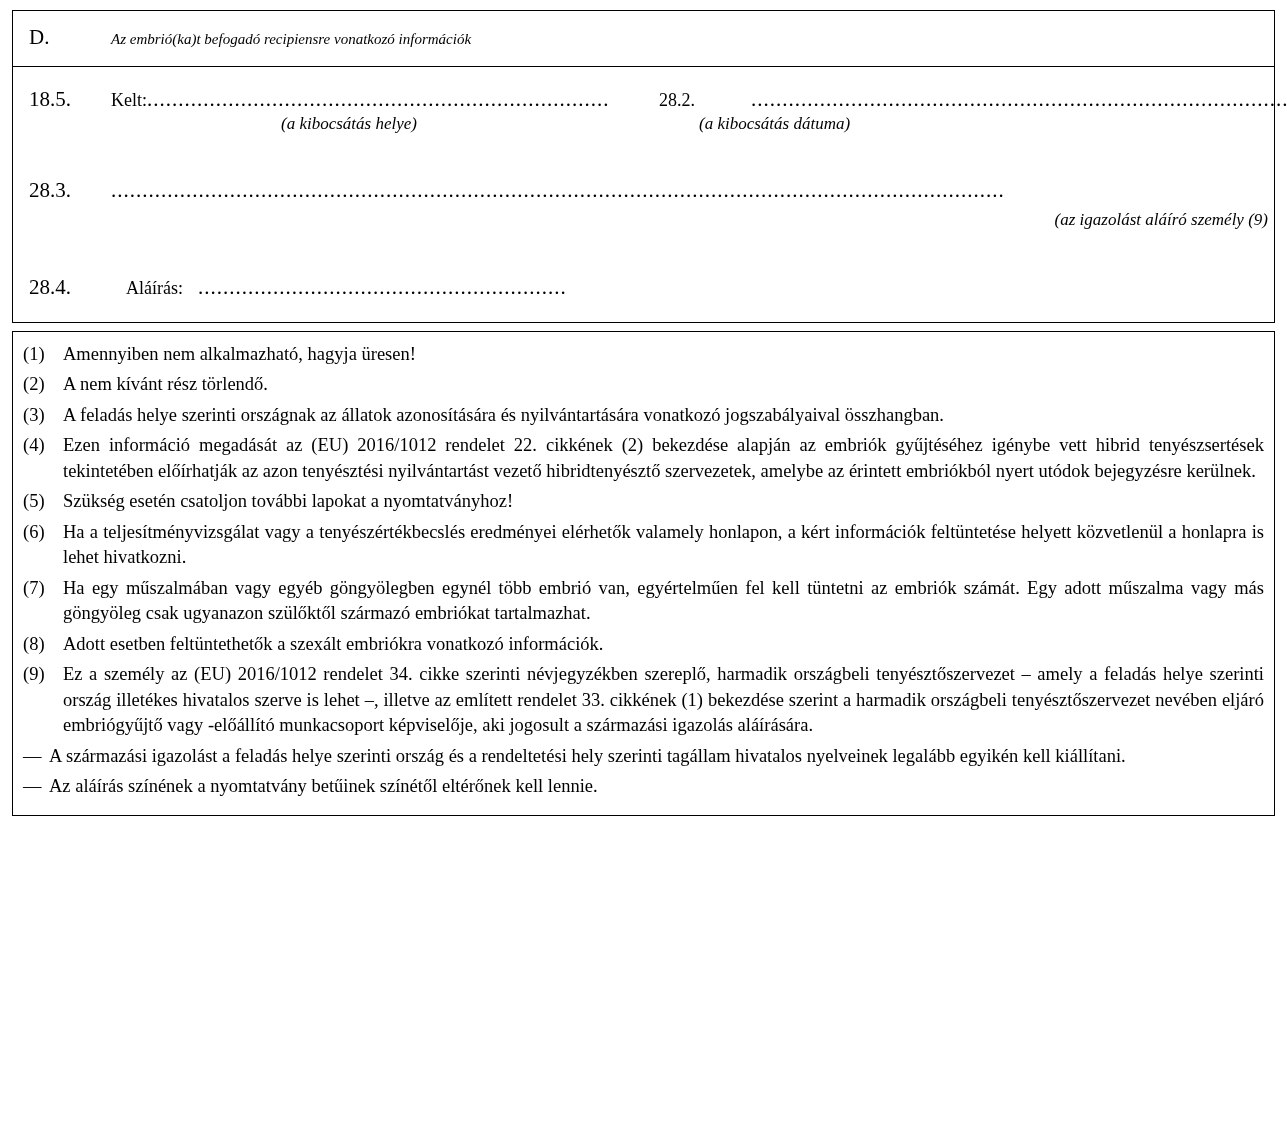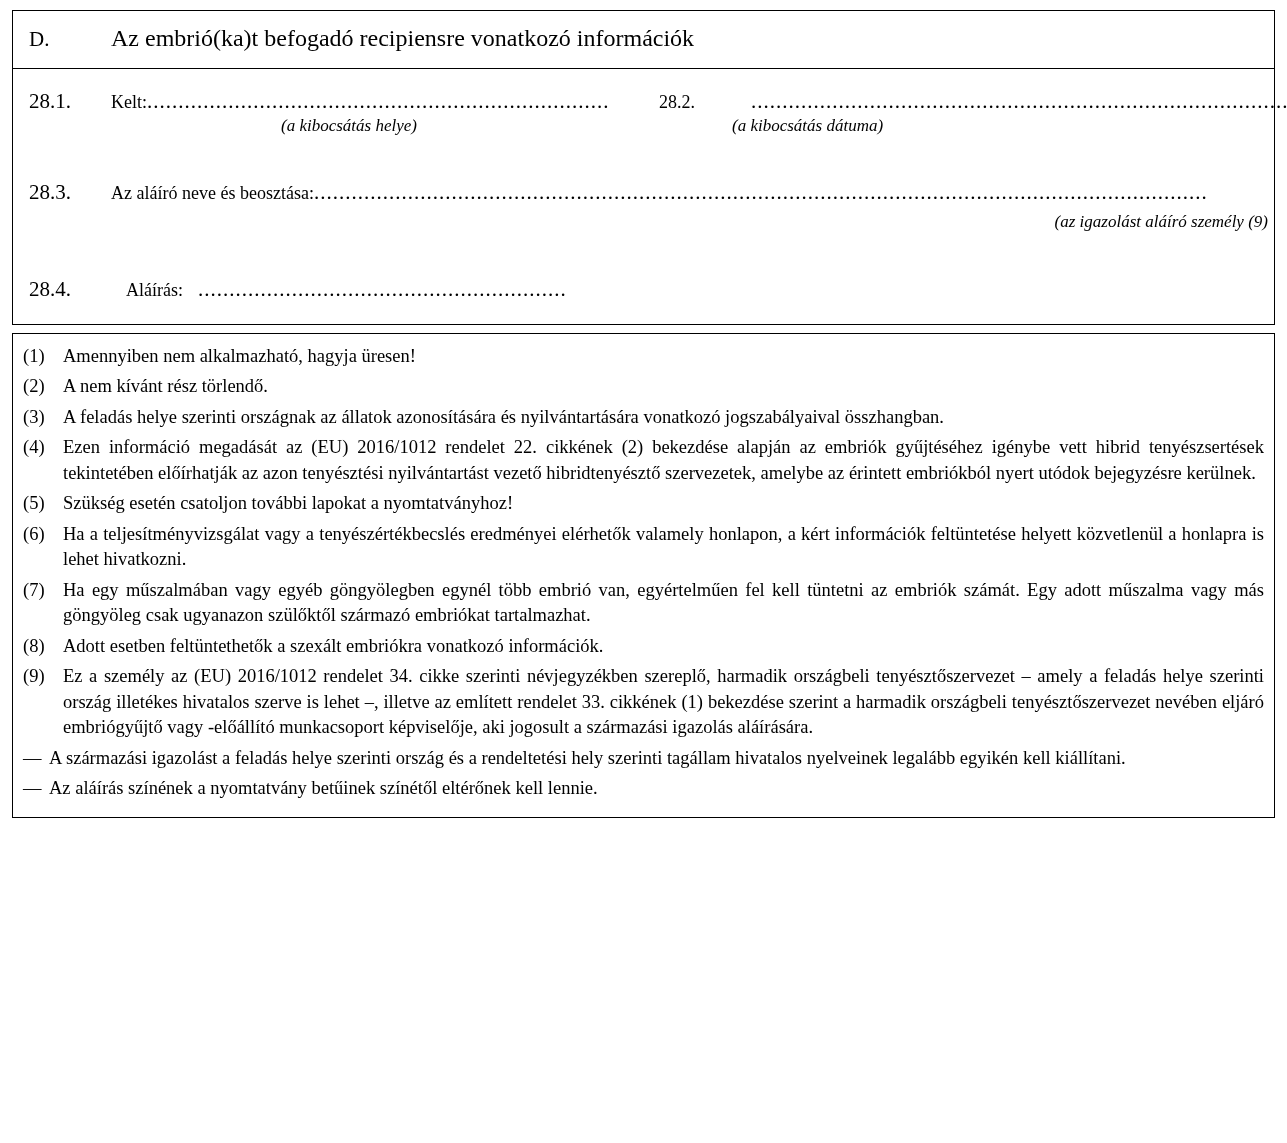--- a/index.html
+++ b/index.html
@@ -34,21 +34,22 @@
     display: flex;
     align-items: baseline;
   }
   .sec-label {
     flex: 0 0 92px;
     padding-left: 10px;
     box-sizing: border-box;
     font-size: 21px;
   }
   .sec-title-it {
-    font-size: 24px;
+    font-style: italic;
+    font-size: 15px;
   }
   .sec-title {
     font-size: 21px;
   }
   .block-d {
     padding: 14px 6px 16px 6px;
   }
   .block-27 {
     padding: 20px 6px 26px 6px;
   }
@@ -86,21 +87,20 @@
     align-items: baseline;
   }
   .col-right {
     flex: 1 1 auto;
     display: flex;
     align-items: baseline;
   }
   .cap-row {
     display: flex;
     margin-top: 2px;
-    gap: 33px;
   }
   .cap-left {
     flex: 0 0 640px;
     text-align: center;
     padding-left: 20px;
     box-sizing: border-box;
   }
   .cap-right {
     flex: 1 1 auto;
     text-align: left;
@@ -167,38 +167,37 @@
       <span class="sec-label">D.</span>
       <span class="sec-title-it">Az embrió(ka)t befogadó recipiensre vonatkozó információk</span>
     </div>
   </div>
 
 
   <div class="box block-28">
 
     <div class="r281">
       <div class="col-left">
-        <span class="sec-label">28.1.</span>
+        <span class="sec-label">18.5.</span>
         <span class="field-label">Kelt:</span>
         <span class="dots-line">..........................................................................</span>
       </div>
       <div class="col-right">
         <span class="field-label" style="flex:0 0 92px;">28.2.</span>
         <span class="dots-line">..........................................................................................</span>
       </div>
     </div>
 
     <div class="cap-row">
       <div class="cap-left caption">(a kibocsátás helye)</div>
       <div class="cap-right caption">(a kibocsátás dátuma)</div>
     </div>
 
     <div class="r283">
       <span class="sec-label">28.3.</span>
-      <span class="field-label">Az aláíró neve és beosztása:</span>
       <span class="dots-line">...............................................................................................................................................</span>
     </div>
 
     <div class="cap-283">
       <div>(az igazolást aláíró személy (9)</div>
     </div>
 
     <div class="r284">
       <span class="sec-label">28.4.</span>
       <span class="field-label">Aláírás:</span>

